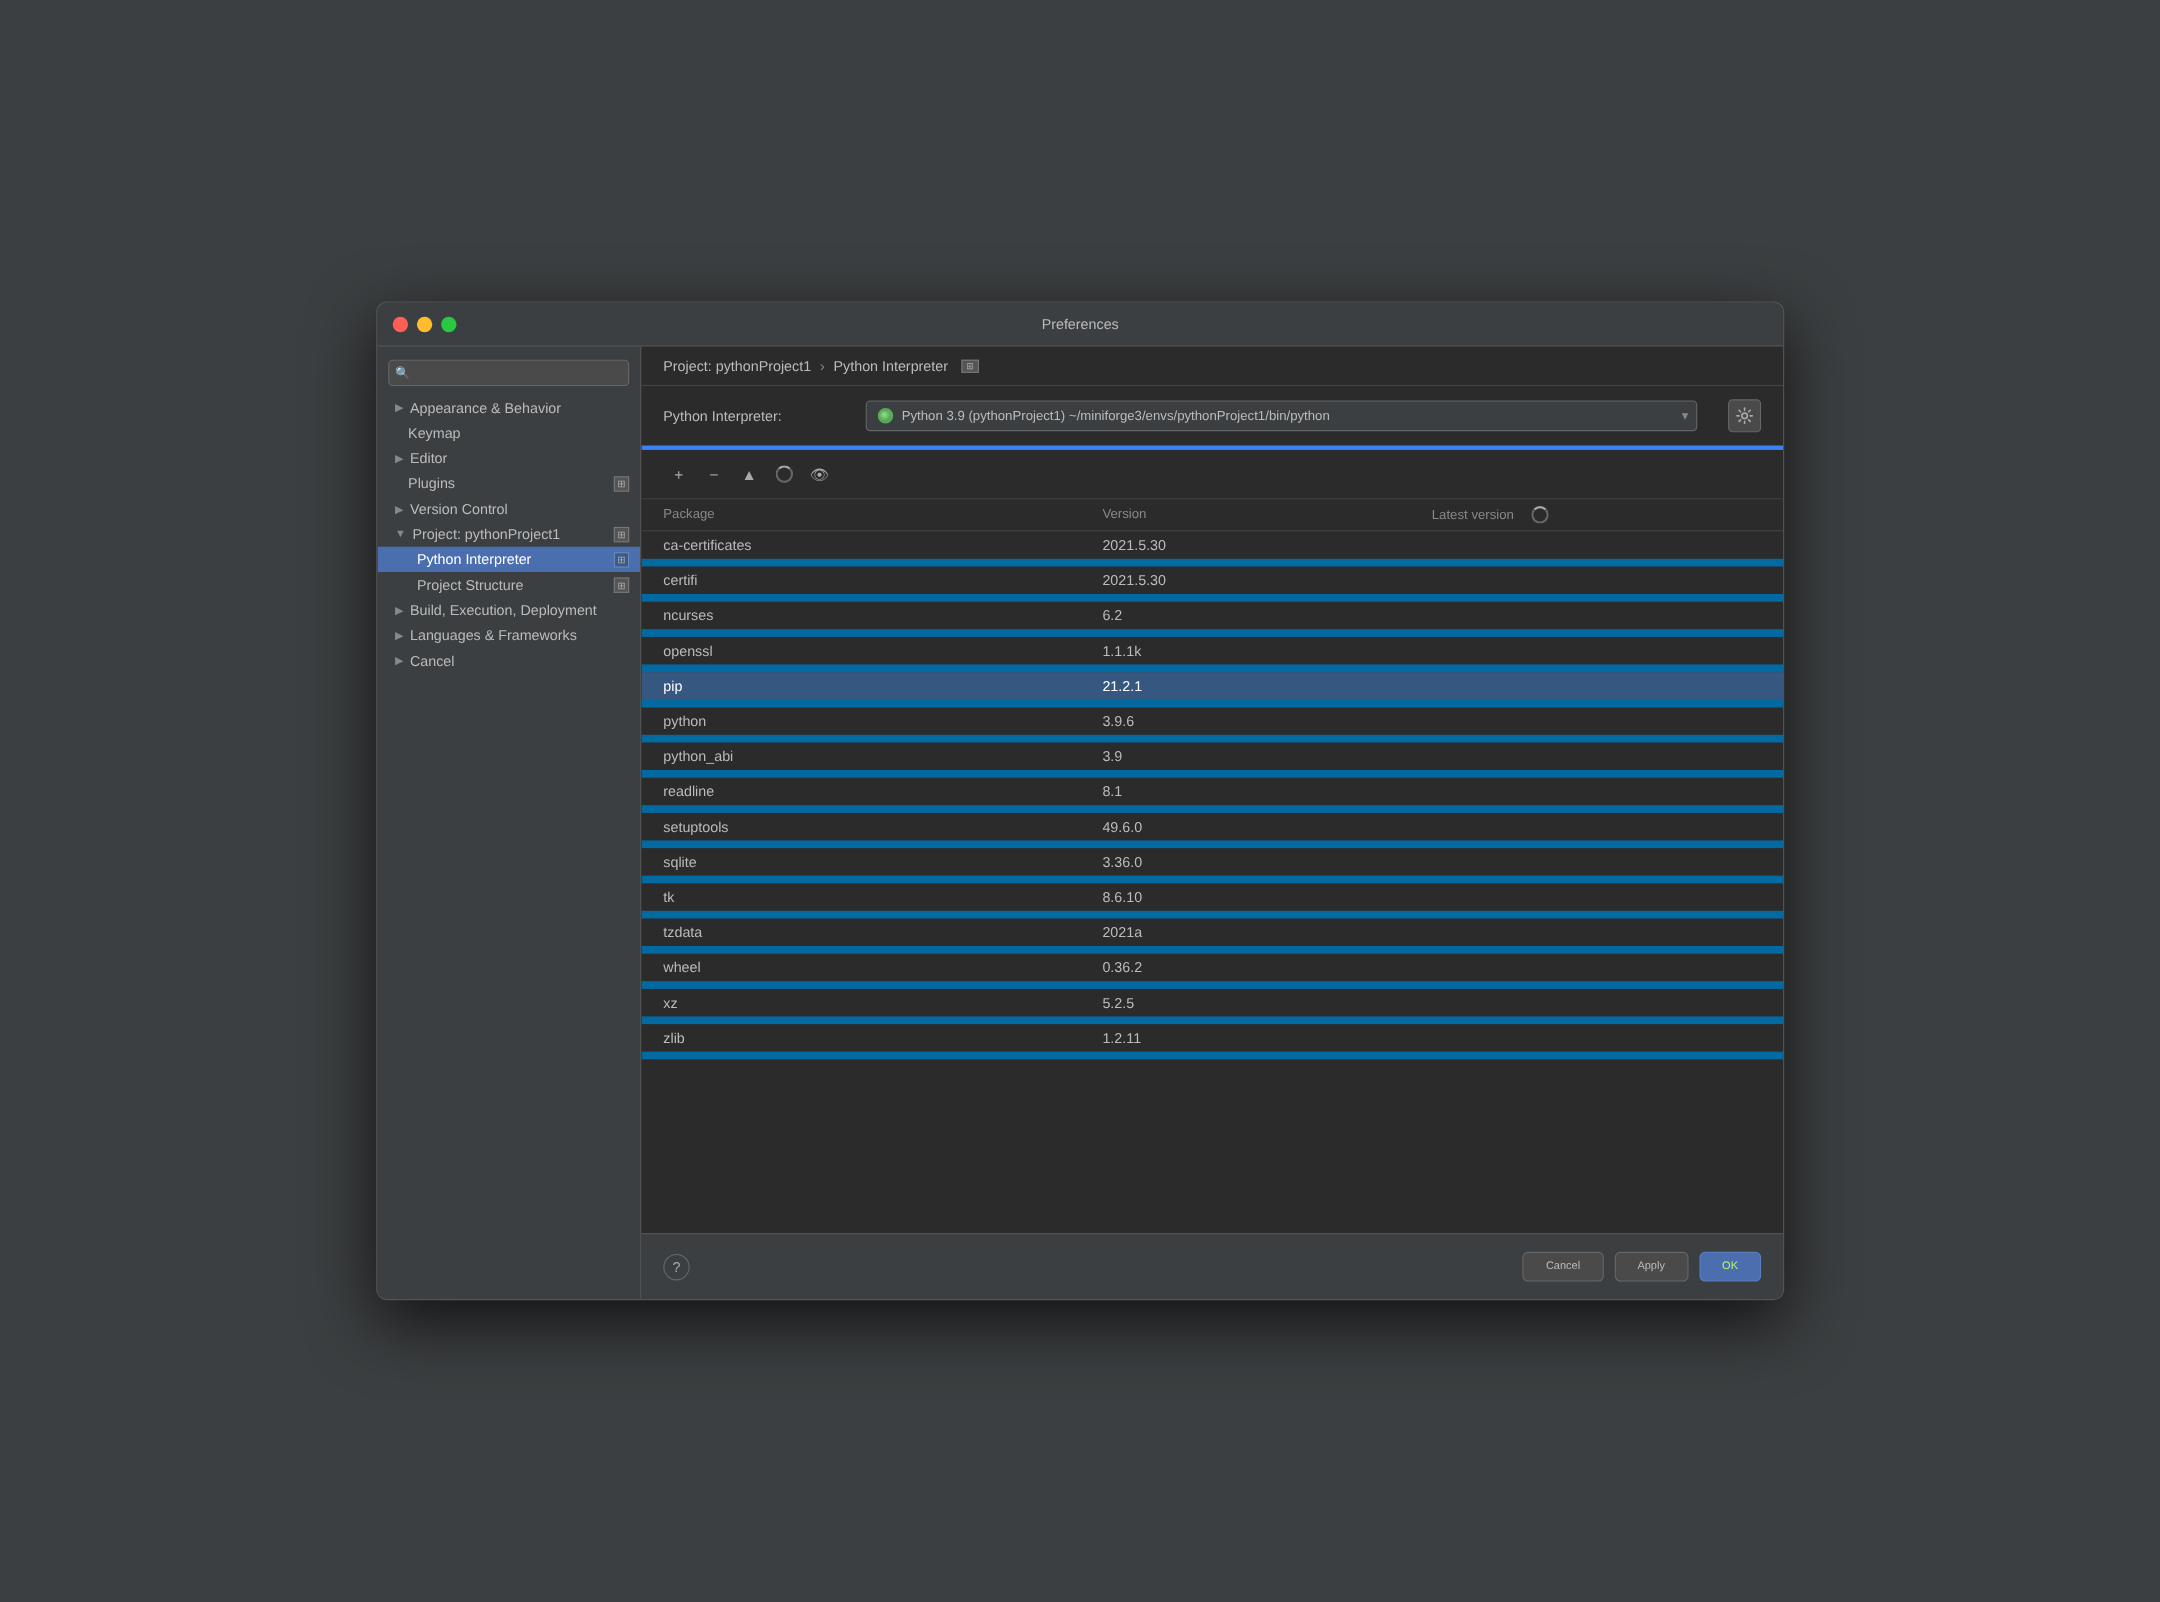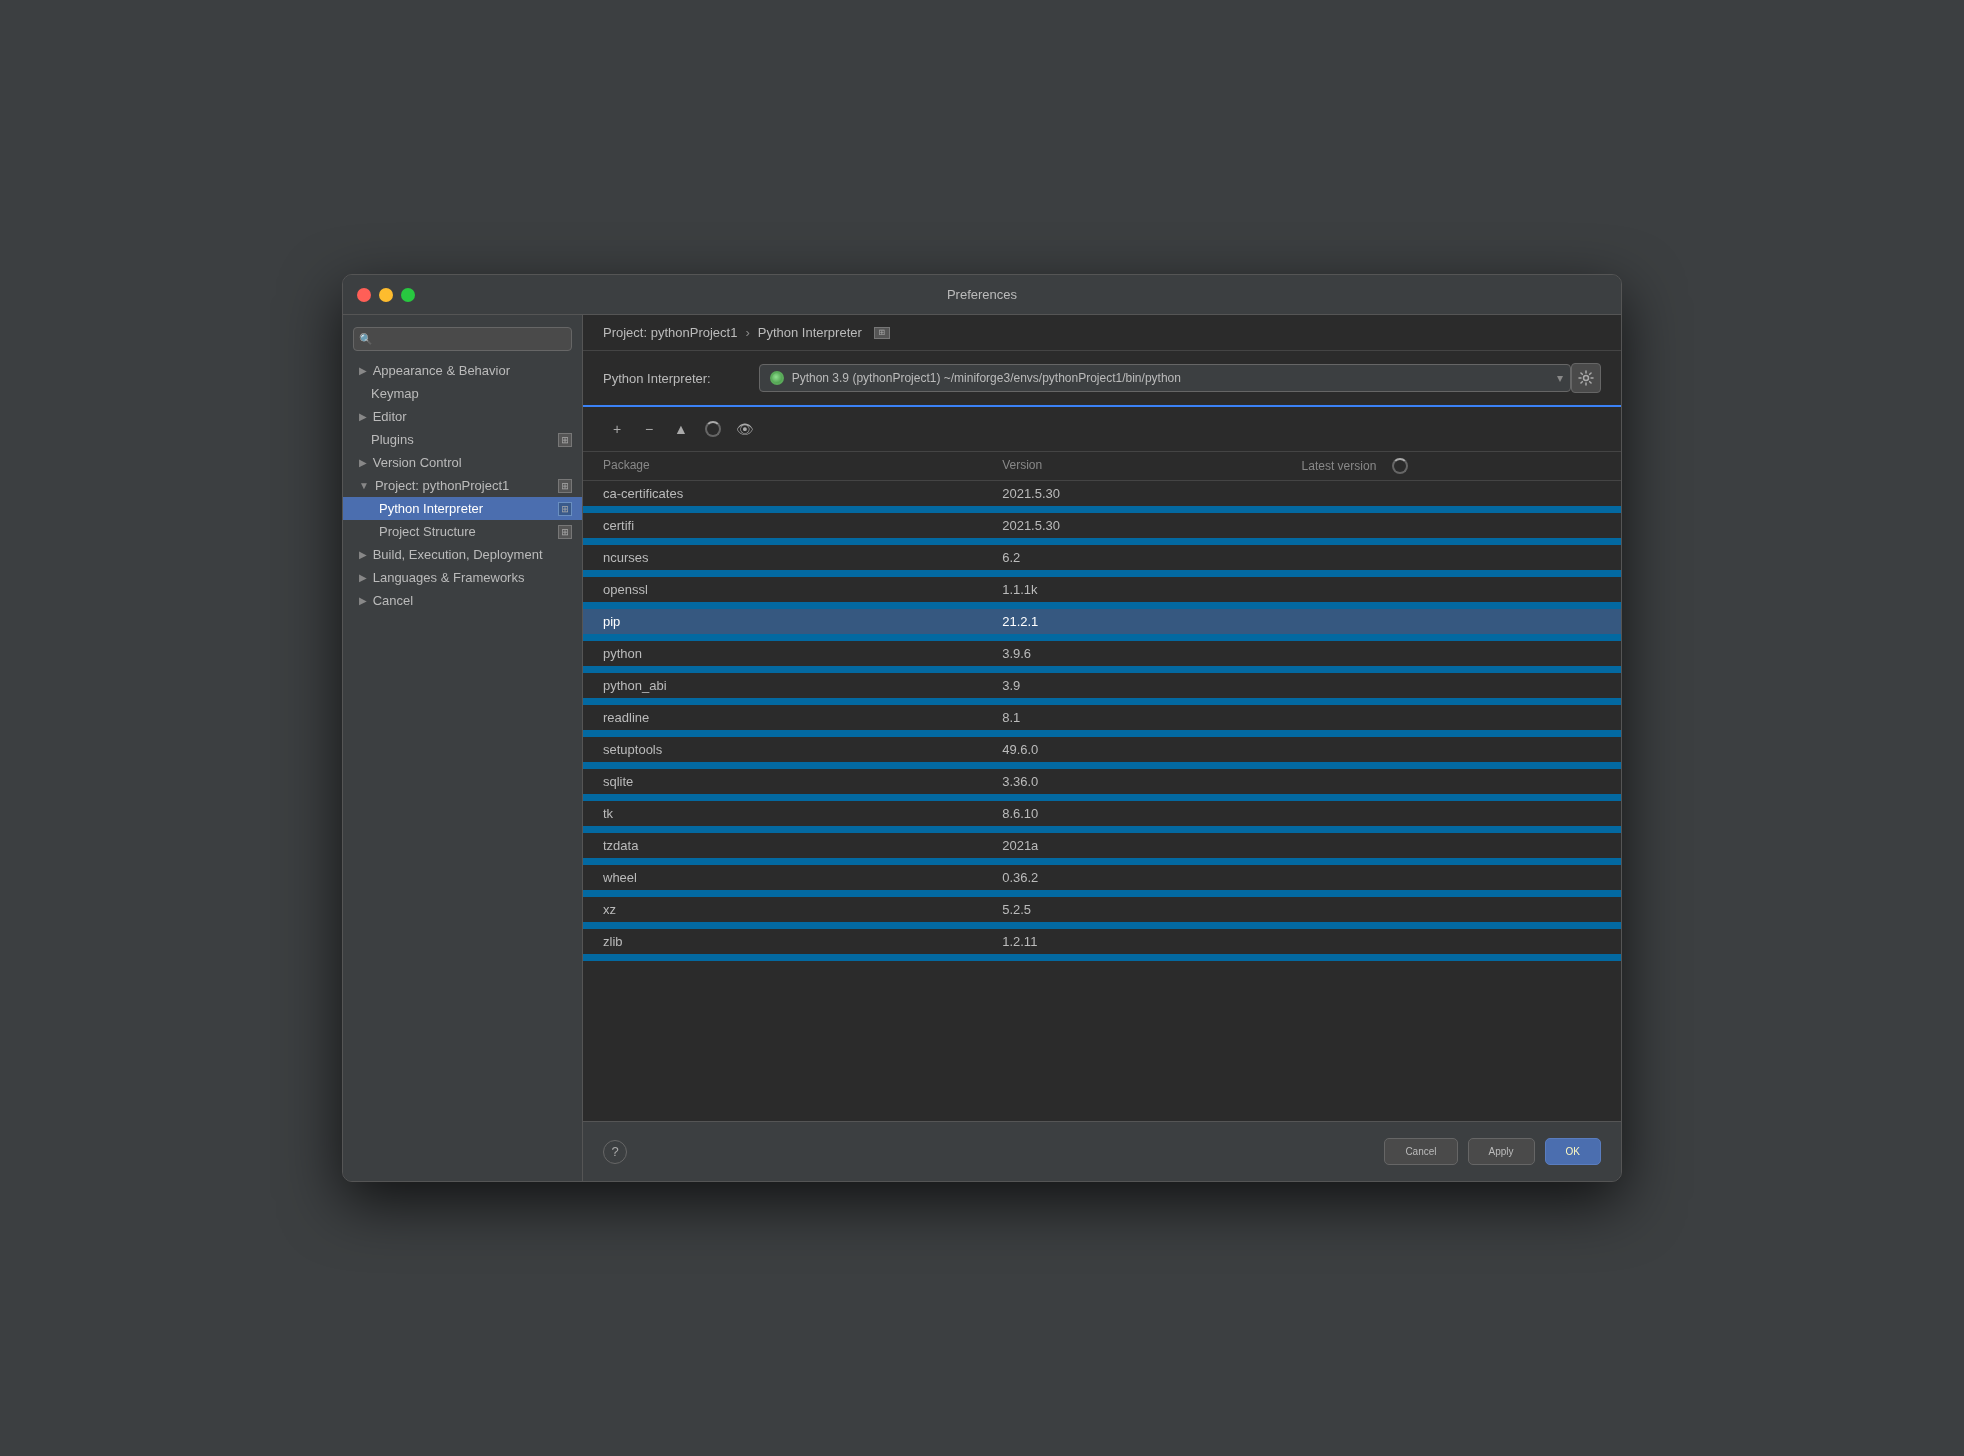--- a/index.html
+++ b/index.html
@@ -156,22 +156,22 @@
       display: inline-flex;
       align-items: center;
       justify-content: center;
       font-size: 8px;
       color: #aaa;
     }
     .interpreter-row {
       padding: 12px 20px;
       display: flex;
       align-items: center;
-      gap: 0;
-      border-bottom: 2px solid #3b82f6;
+      gap: 28px;
+      border-bottom: 4px solid #3b82f6;
       flex-shrink: 0;
       justify-content: center;
     }
     .interpreter-label {
       color: #bbbbbb;
       font-size: 13px;
       white-space: nowrap;
     }
     .interpreter-select-wrapper {
       flex: 1;
@@ -310,21 +310,21 @@
     .btn-cancel {
       background: #4a4a4a;
       color: #bbbbbb;
     }
     .btn-apply {
       background: #4a4a4a;
       color: #bbbbbb;
     }
     .btn-ok {
       background: #4b6eaf;
-      color: #fef9c3;
+      color: #bef264;
       border-color: #5a7dbf;
     }
     .loading-spinner {
       display: inline-block;
       width: 16px;
       height: 16px;
       border: 2px solid #666;
       border-top-color: #aaa;
       border-radius: 50%;
       animation: spin 1s linear infinite;

